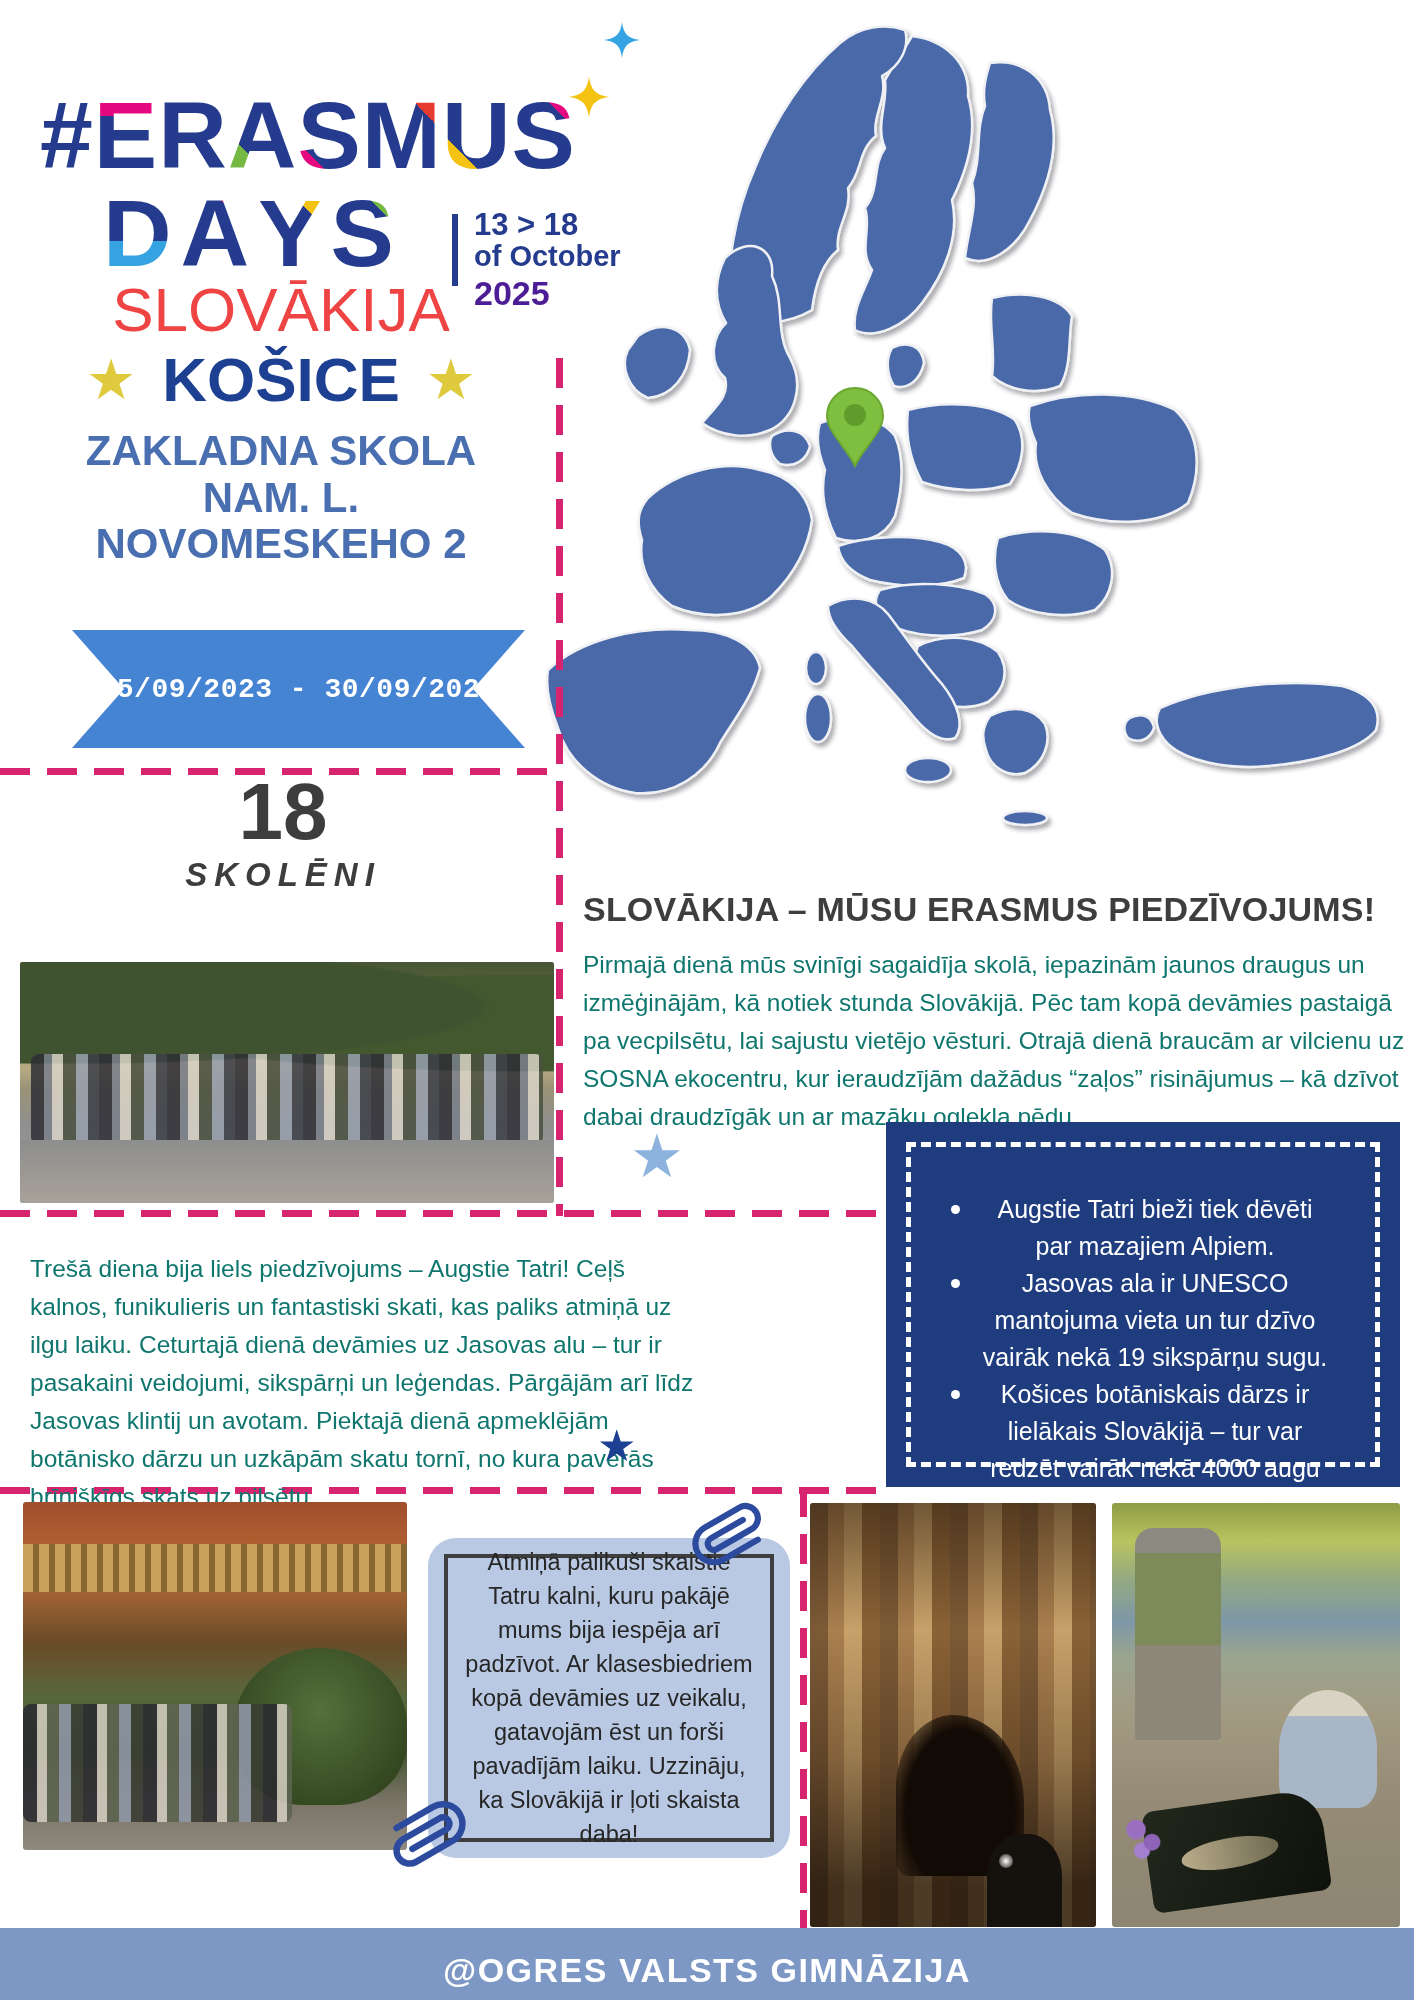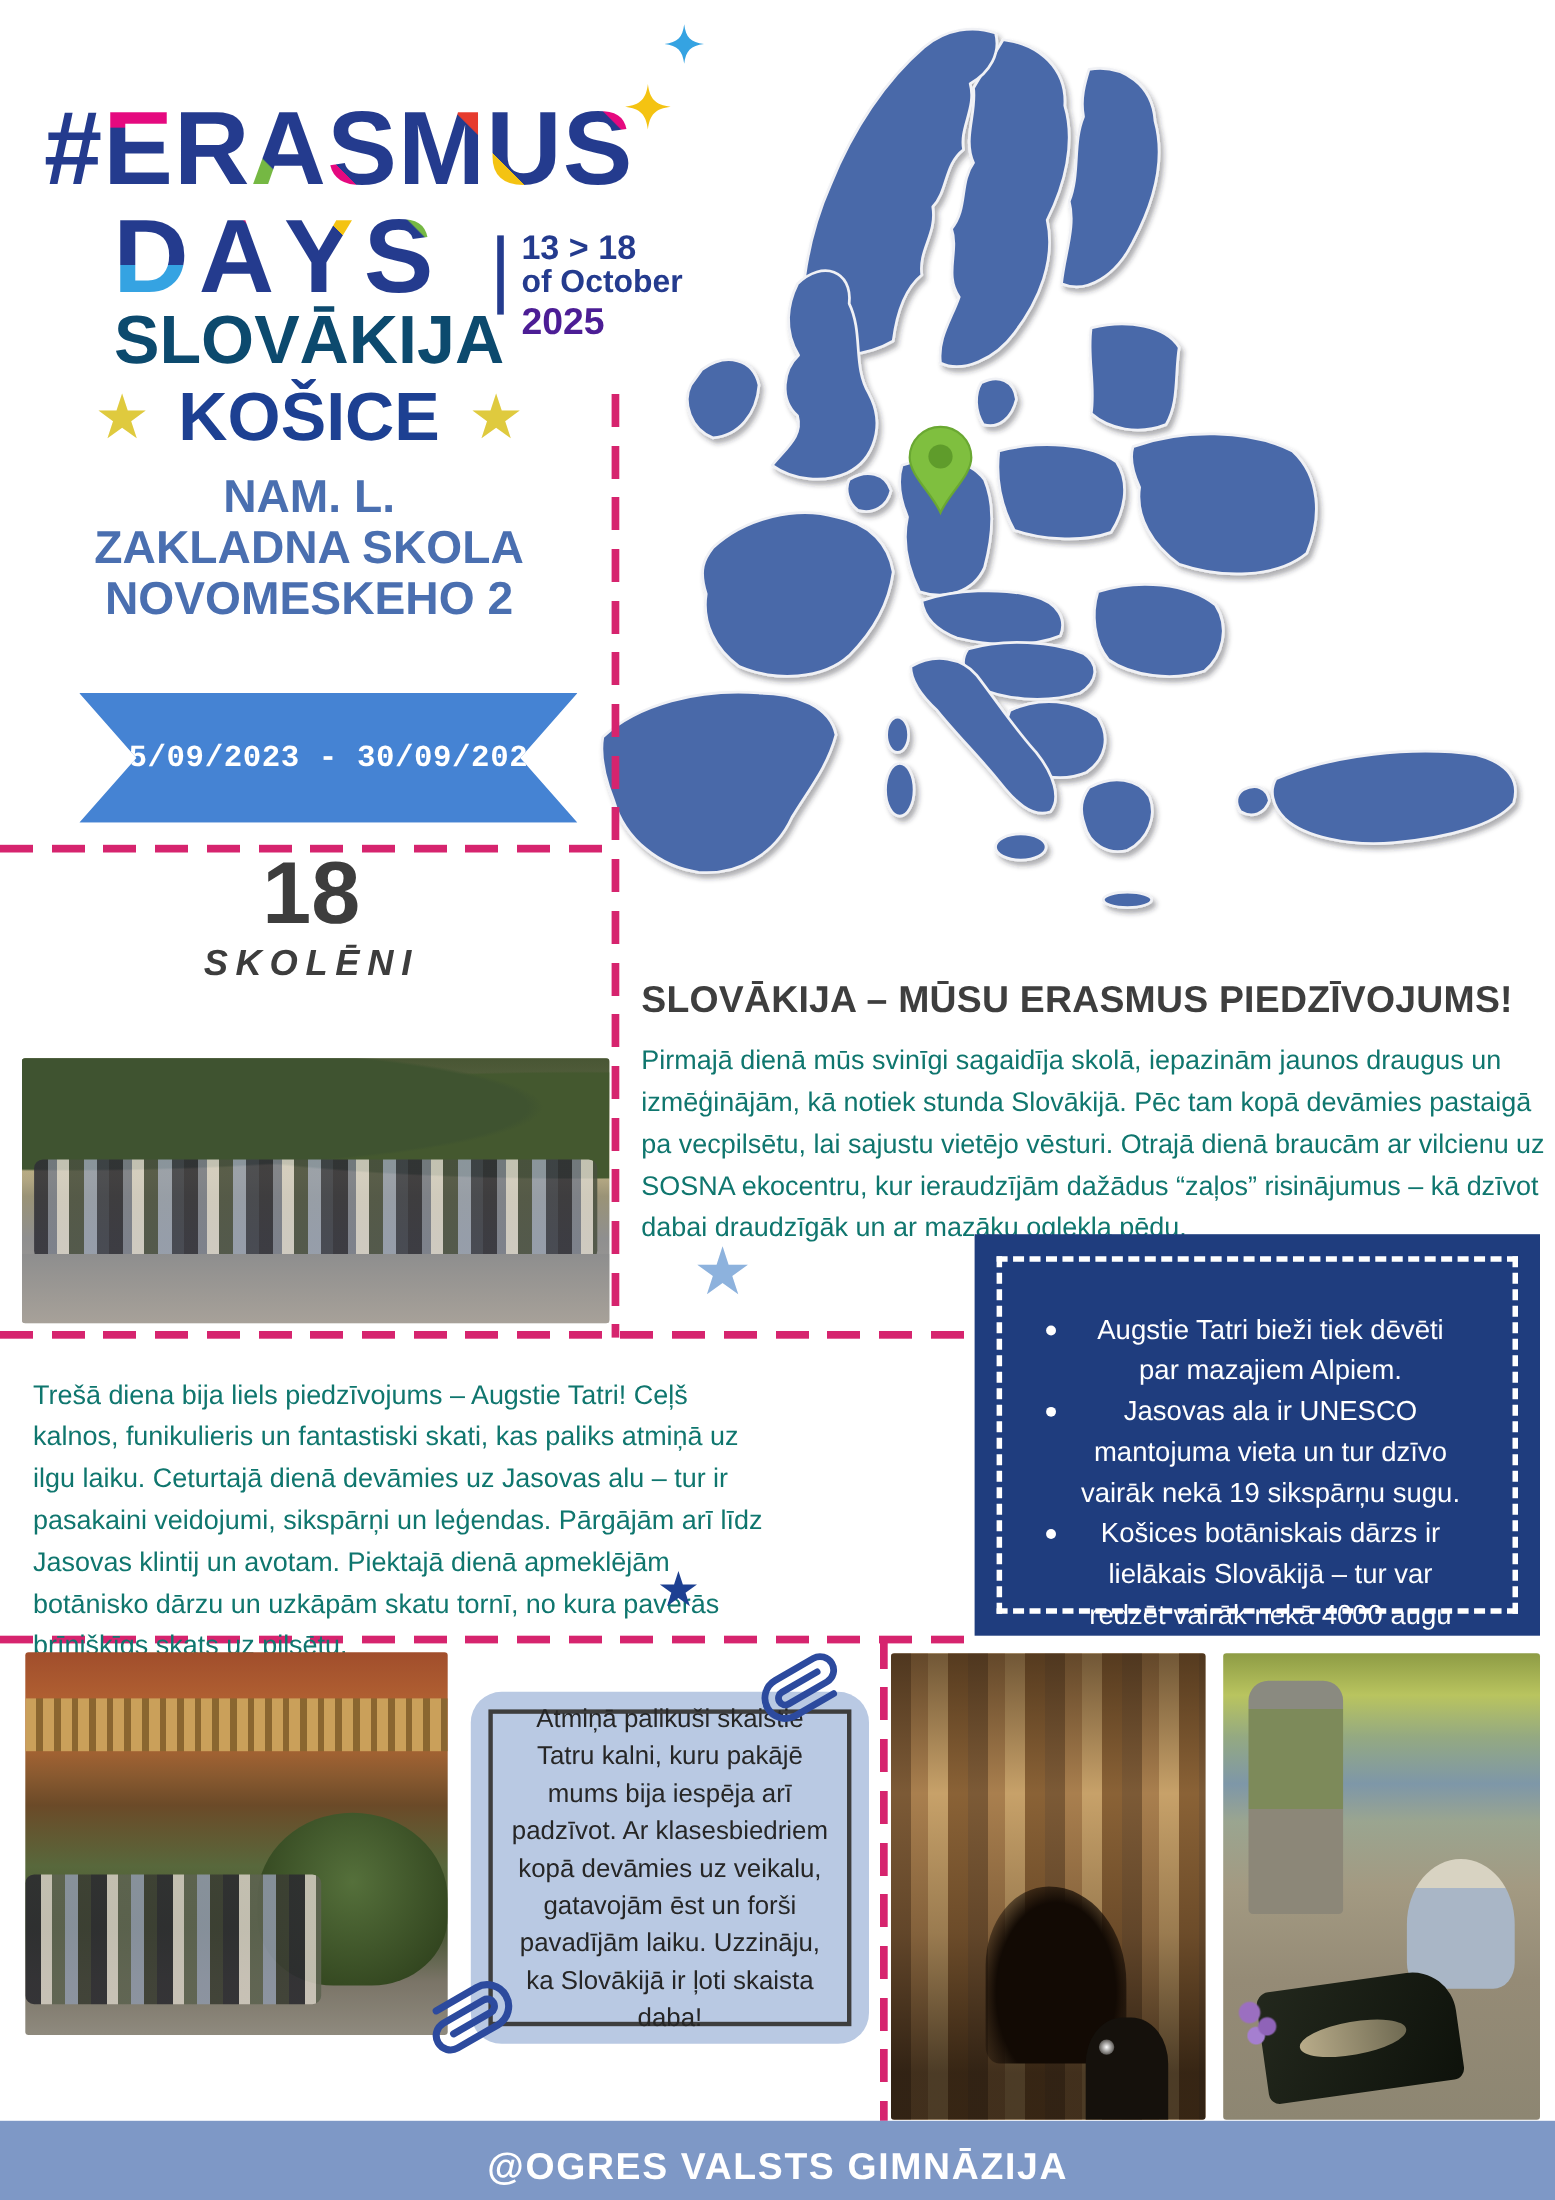--- a/index.html
+++ b/index.html
@@ -14,21 +14,21 @@
   .lg.clip{-webkit-background-clip:text;background-clip:text;color:transparent;}
   .logo-sep{position:absolute;left:452px;top:214px;width:6px;height:72px;background:#243b8e;}
   .logo-dates{position:absolute;left:474px;top:208px;font-weight:800;color:#243b8e;line-height:1.08;}
   .logo-dates .d1{font-size:31px;}
   .logo-dates .d2{font-size:29px;}
   .logo-dates .d3{font-size:34px;font-weight:700;color:#4c1d95;margin-top:2px;}
   .sparkle{position:absolute;}
 
   
   .title-block{position:absolute;left:0;top:276px;width:562px;text-align:center;}
-  .country{font-size:62px;font-weight:700;color:#0c4a6e;line-height:1.1;}
+  .country{font-size:62px;font-weight:400;color:#ef4444;line-height:1.1;}
   .city-row{display:flex;align-items:center;justify-content:center;gap:26px;margin-top:2px;}
   .city{font-size:62px;font-weight:800;color:#1d4092;line-height:1.1;}
   .star-y{font-size:56px;color:#dfca3e;line-height:1;font-family:"DejaVu Sans",sans-serif;}
   .school{margin-top:14px;font-size:42px;font-weight:700;color:#4a6fb0;line-height:1.1;}
 
   .ribbon{position:absolute;left:72px;top:630px;width:453px;height:118px;background:#4583d3;
           clip-path:polygon(0 0,100% 0,calc(100% - 52px) 50%,100% 100%,0 100%,52px 50%);
           display:flex;align-items:center;justify-content:center;font-family:Liberation Mono, monospace;}
   .ribbon span{color:#ffffff;font-size:28px;font-weight:700;letter-spacing:.5px;}
 
@@ -177,22 +177,22 @@
   </svg>
 
   <div class="title-block">
     <div class="country">SLOVĀKIJA</div>
     <div class="city-row">
       <span class="star-y">★</span>
       <span class="city">KOŠICE</span>
       <span class="star-y">★</span>
     </div>
     <div class="school">
+      <div>ZAKLADNA SKOLA</div>
       <div>NAM. L.</div>
-      <div>ZAKLADNA SKOLA</div>
       <div>NOVOMESKEHO 2</div>
     </div>
   </div>
 
   <div class="ribbon">
     <span>25/09/2023 - 30/09/2023</span>
   </div>
 
   <div class="dash-h" id="dash-h1"></div>
   <div class="dash-v" id="dash-v1"></div>

